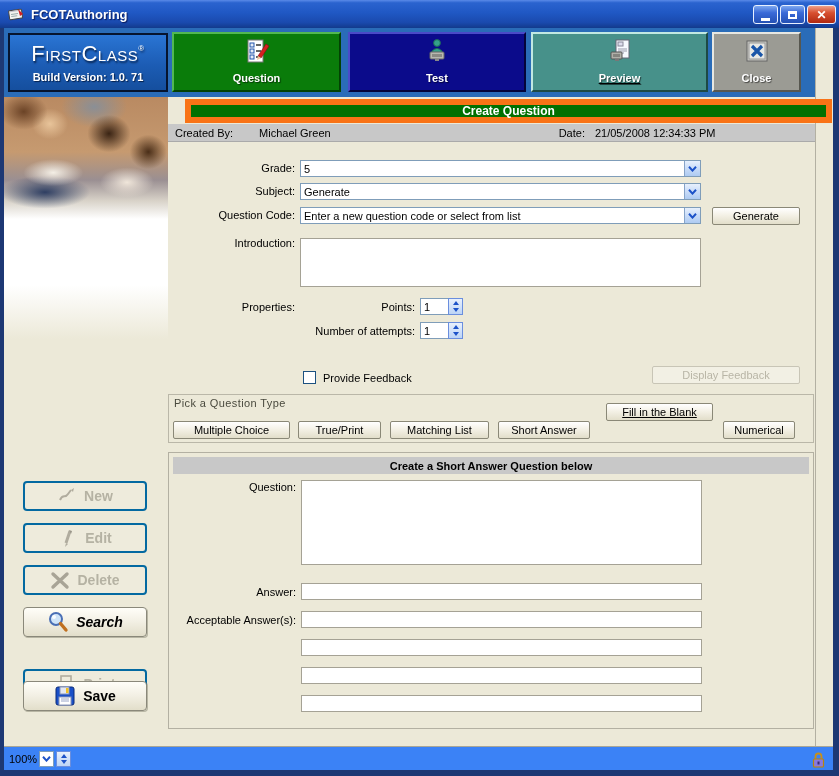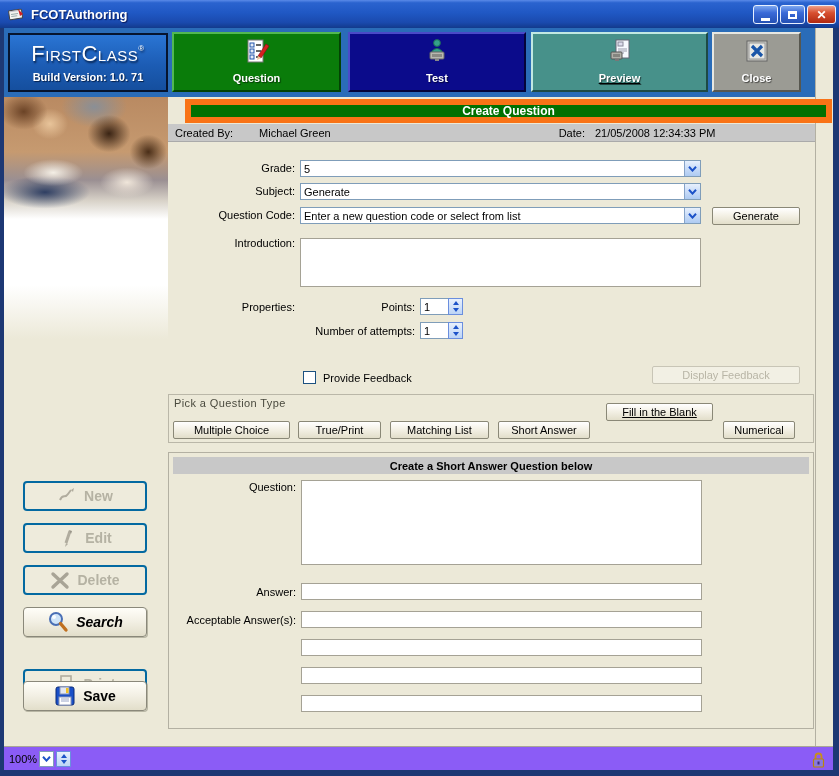--- a/index.html
+++ b/index.html
@@ -105,21 +105,21 @@
     display:flex;flex-direction:column;align-items:center;justify-content:space-evenly;cursor:pointer;}
   .tri-up{width:0;height:0;border-left:3px solid transparent;border-right:3px solid transparent;border-bottom:4px solid #1c52c8;}
   .tri-dn{width:0;height:0;border-left:3px solid transparent;border-right:3px solid transparent;border-top:4px solid #1c52c8;}
   .checkbox{position:absolute;width:13px;height:13px;background:#fff;border:1px solid #1c5180;cursor:pointer;}
   .groupbox{position:absolute;left:0;top:297px;width:646px;height:49px;border:1px solid #bab7a8;}
   .groupbox .gt{position:absolute;left:5px;top:2px;color:#4a4a3e;letter-spacing:.4px;}
   .sa-box{position:absolute;left:0;top:355px;width:646px;height:277px;border:1px solid #b3b0a2;}
   .sa-head{position:absolute;left:4px;top:4px;width:636px;height:17px;background:#c8c8c8;
     display:flex;align-items:center;justify-content:center;font-weight:bold;}
   
-  .statusbar{position:absolute;left:4px;top:746px;width:829px;height:24px;background:#8b5cf6;
+  .statusbar{position:absolute;left:4px;top:746px;width:829px;height:24px;background:#3b82f6;
     border-top:1px solid #a9a696;display:flex;align-items:center;}
   .zoom-cluster{display:flex;align-items:center;margin-left:5px;gap:2px;}
   .zoom-drop{width:15px;height:16px;border:1px solid #7f9db9;background:#fff;
     display:flex;align-items:center;justify-content:center;cursor:pointer;}
   .zoom-spin{width:15px;height:16px;border:1px solid #6a8ede;background:linear-gradient(180deg,#e8f0fc,#bcd4f6);
     display:flex;flex-direction:column;align-items:center;justify-content:space-evenly;cursor:pointer;}
   .lock{position:absolute;right:8px;top:4px;}
 </style>
 </head>
 <body>

